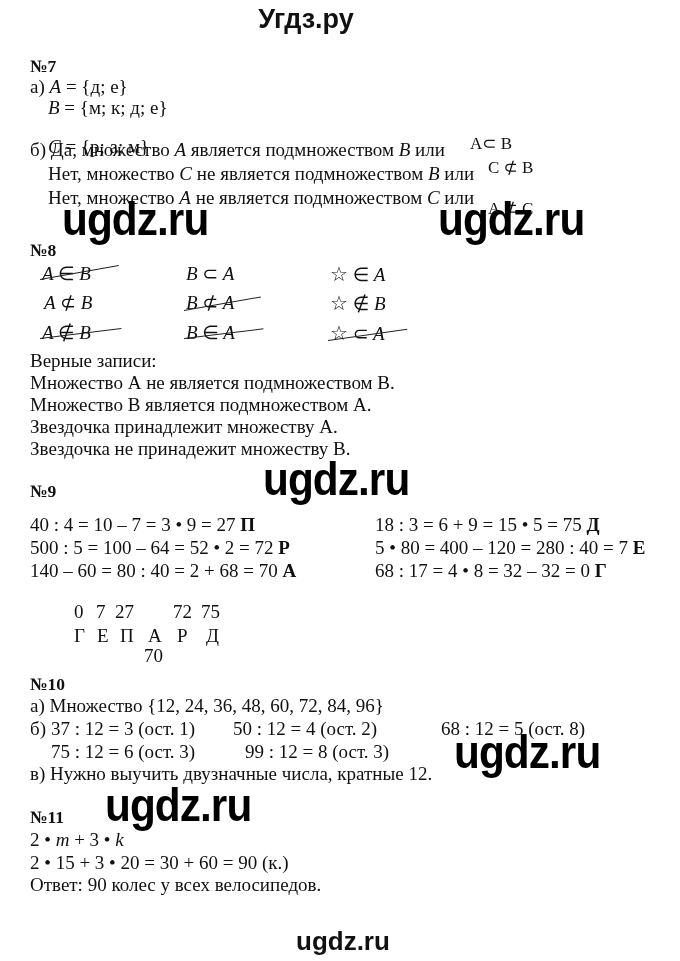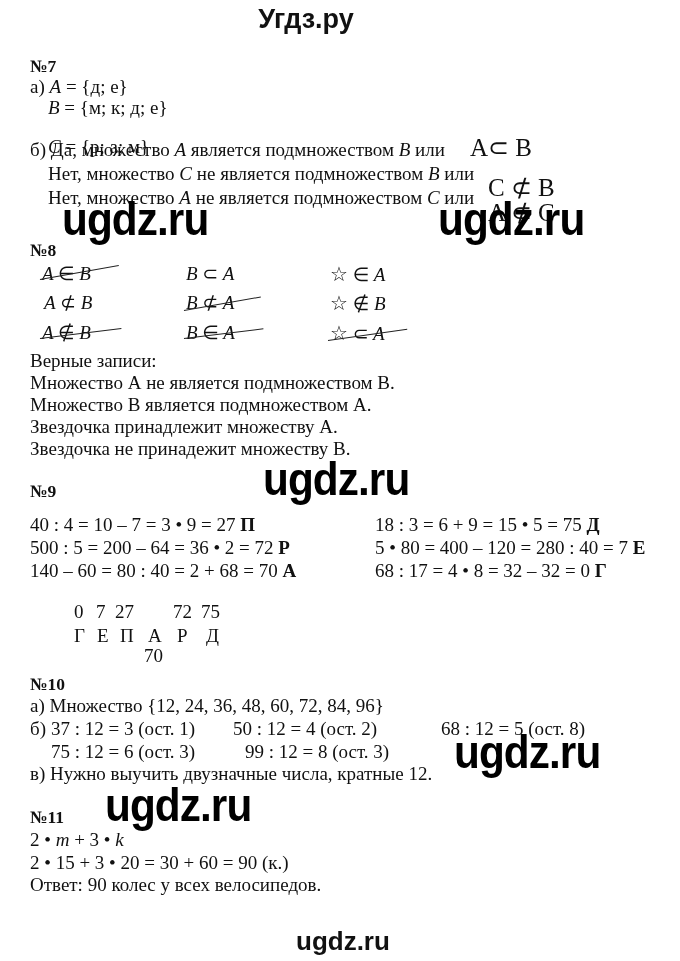--- a/index.html
+++ b/index.html
@@ -4,21 +4,21 @@
 <style>
   html, body { margin: 0; padding: 0; background: #ffffff; }
   body { width: 680px; height: 961px; position: relative; overflow: hidden;
          font-family: "Liberation Serif", serif; color: #111; }
   .site-title { position: absolute; top: 4px; left: 0; width: 612px; text-align: center;
                 font-family: "Liberation Sans", sans-serif; font-weight: bold; font-size: 27px; color: #111; }
   .abs { position: absolute; white-space: nowrap; }
   .t { font-size: 19px; line-height: 21px; }
   .num { font-weight: bold; font-size: 17.5px; }
   i, .it { font-style: italic; }
-  .sym { font-family: "Liberation Serif", serif; font-size: 25px; }
+  .sym { font-family: "Liberation Serif", serif; font-size: 17px; }
   .wm { position: absolute; font-family: "Liberation Sans", sans-serif; font-weight: bold;
         font-size: 46px; color: #000; letter-spacing: -1px; transform: scaleX(0.92); transform-origin: left; }
   .wm-small { position: absolute; font-family: "Liberation Sans", sans-serif; font-weight: bold;
         font-size: 26px; color: #111; }
   .u { }
   .cell { position: absolute; font-size: 19px; font-style: italic; white-space: nowrap; }
   .strike { position: absolute; height: 1.3px; background: #222; transform-origin: left center; }
   .star { font-style: normal; font-size: 20px; }
   .sub-sym { font-style: normal; }
 </style>
@@ -41,21 +41,21 @@
 
 <div class="abs t" style="left:30px;top:139px;">
   <span>б)</span>
   <span>Да, множество </span><i>A</i><span> является подмножеством </span><i>B</i><span> или</span>
 </div>
 <div class="abs sym" style="left:470px;top:133px;">A⊂ B</div>
 
 <div class="abs t" style="left:48px;top:163px;">
   <span>Нет, множество </span><i>C</i><span> не является подмножеством </span><i>B</i><span> или</span>
 </div>
-<div class="abs sym" style="left:488px;top:157px;margin-top:16px;">C ⊄ B</div>
+<div class="abs sym" style="left:488px;top:157px;">C ⊄ B</div>
 
 <div class="abs t" style="left:48px;top:187px;">
   <span>Нет, множество </span><i>A</i><span> не является подмножеством </span><i>C</i><span> или</span>
 </div>
 <div class="abs sym" style="left:488px;top:198px;">A ⊄ C</div>
 
 <div class="wm" style="left:62px;top:192px;">ugdz.ru</div>
 <div class="wm" style="left:438px;top:192px;">ugdz.ru</div>
 
 <div class="abs num" style="left:30px;top:240px;">№8</div>
@@ -126,21 +126,21 @@
 <div class="abs t" style="left:30px;top:372px;">Множество А не является подмножеством В.</div>
 <div class="abs t" style="left:30px;top:394px;">Множество В является подмножеством А.</div>
 <div class="abs t" style="left:30px;top:416px;">Звездочка принадлежит множеству А.</div>
 <div class="abs t" style="left:30px;top:438px;">Звездочка не принадежит множеству В.</div>
 
 <div class="wm" style="left:263px;top:452px;">ugdz.ru</div>
 
 <div class="abs num" style="left:30px;top:481px;">№9</div>
 
 <div class="abs t" style="left:30px;top:514px;"><span>40 : 4 = 10 – 7 = 3 • 9 = 27 </span><b>П</b></div>
-<div class="abs t" style="left:30px;top:537px;"><span>500 : 5 = 200 – 64 = 36 • 2 = 72 </span><b>Р</b></div>
+<div class="abs t" style="left:30px;top:537px;"><span>500 : 5 = 100 – 64 = 52 • 2 = 72 </span><b>Р</b></div>
 <div class="abs t" style="left:30px;top:560px;"><span>140 – 60 = 80 : 40 = 2 + 68 = 70 </span><b>А</b></div>
 
 <div class="abs t" style="left:375px;top:514px;"><span>18 : 3 = 6 + 9 = 15 • 5 = 75 </span><b>Д</b></div>
 <div class="abs t" style="left:375px;top:537px;"><span>5 • 80 = 400 – 120 = 280 : 40 = 7 </span><b>Е</b></div>
 <div class="abs t" style="left:375px;top:560px;"><span>68 : 17 = 4 • 8 = 32 – 32 = 0 </span><b>Г</b></div>
 
 <div>
   <div class="abs t" style="left:74px;top:601px;">0</div>
   <div class="abs t" style="left:96px;top:601px;">7</div>
   <div class="abs t" style="left:115px;top:601px;">27</div>

